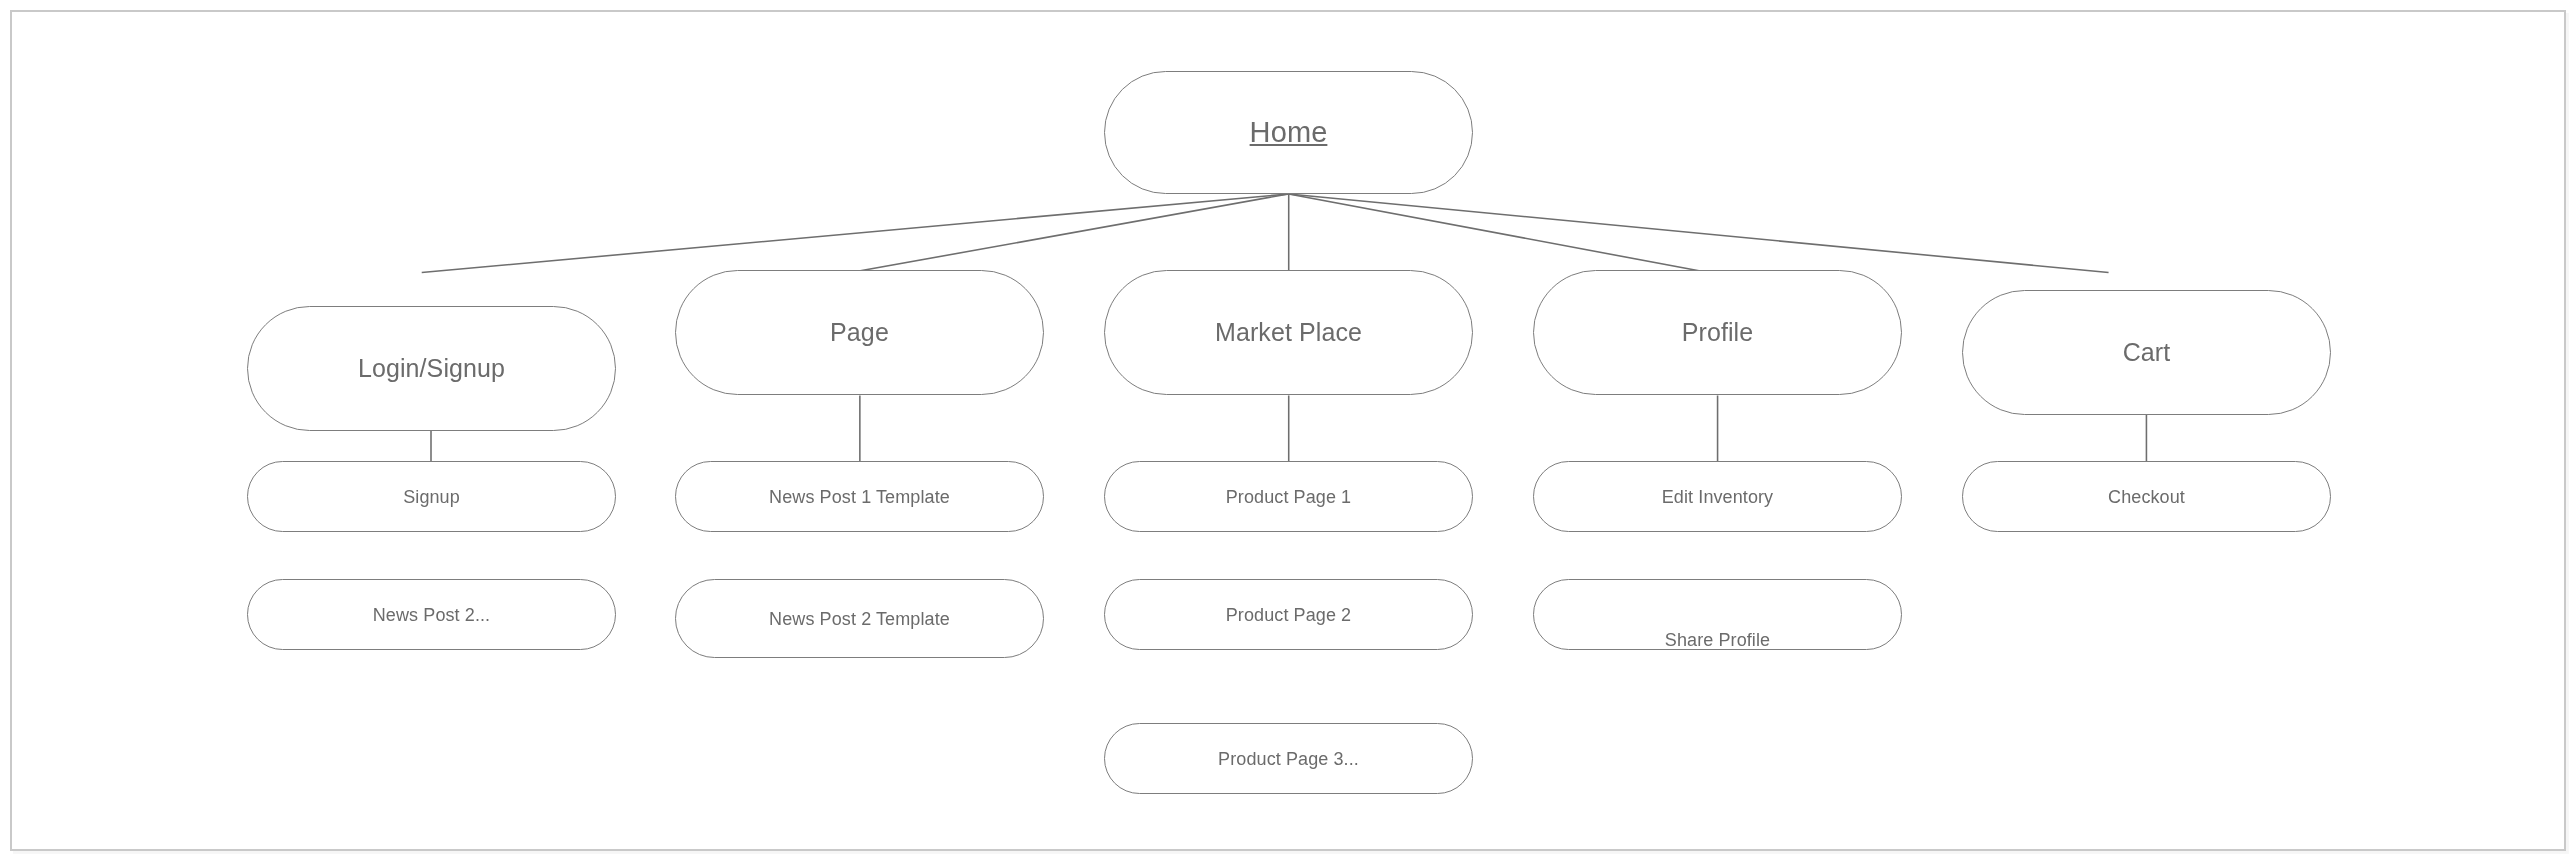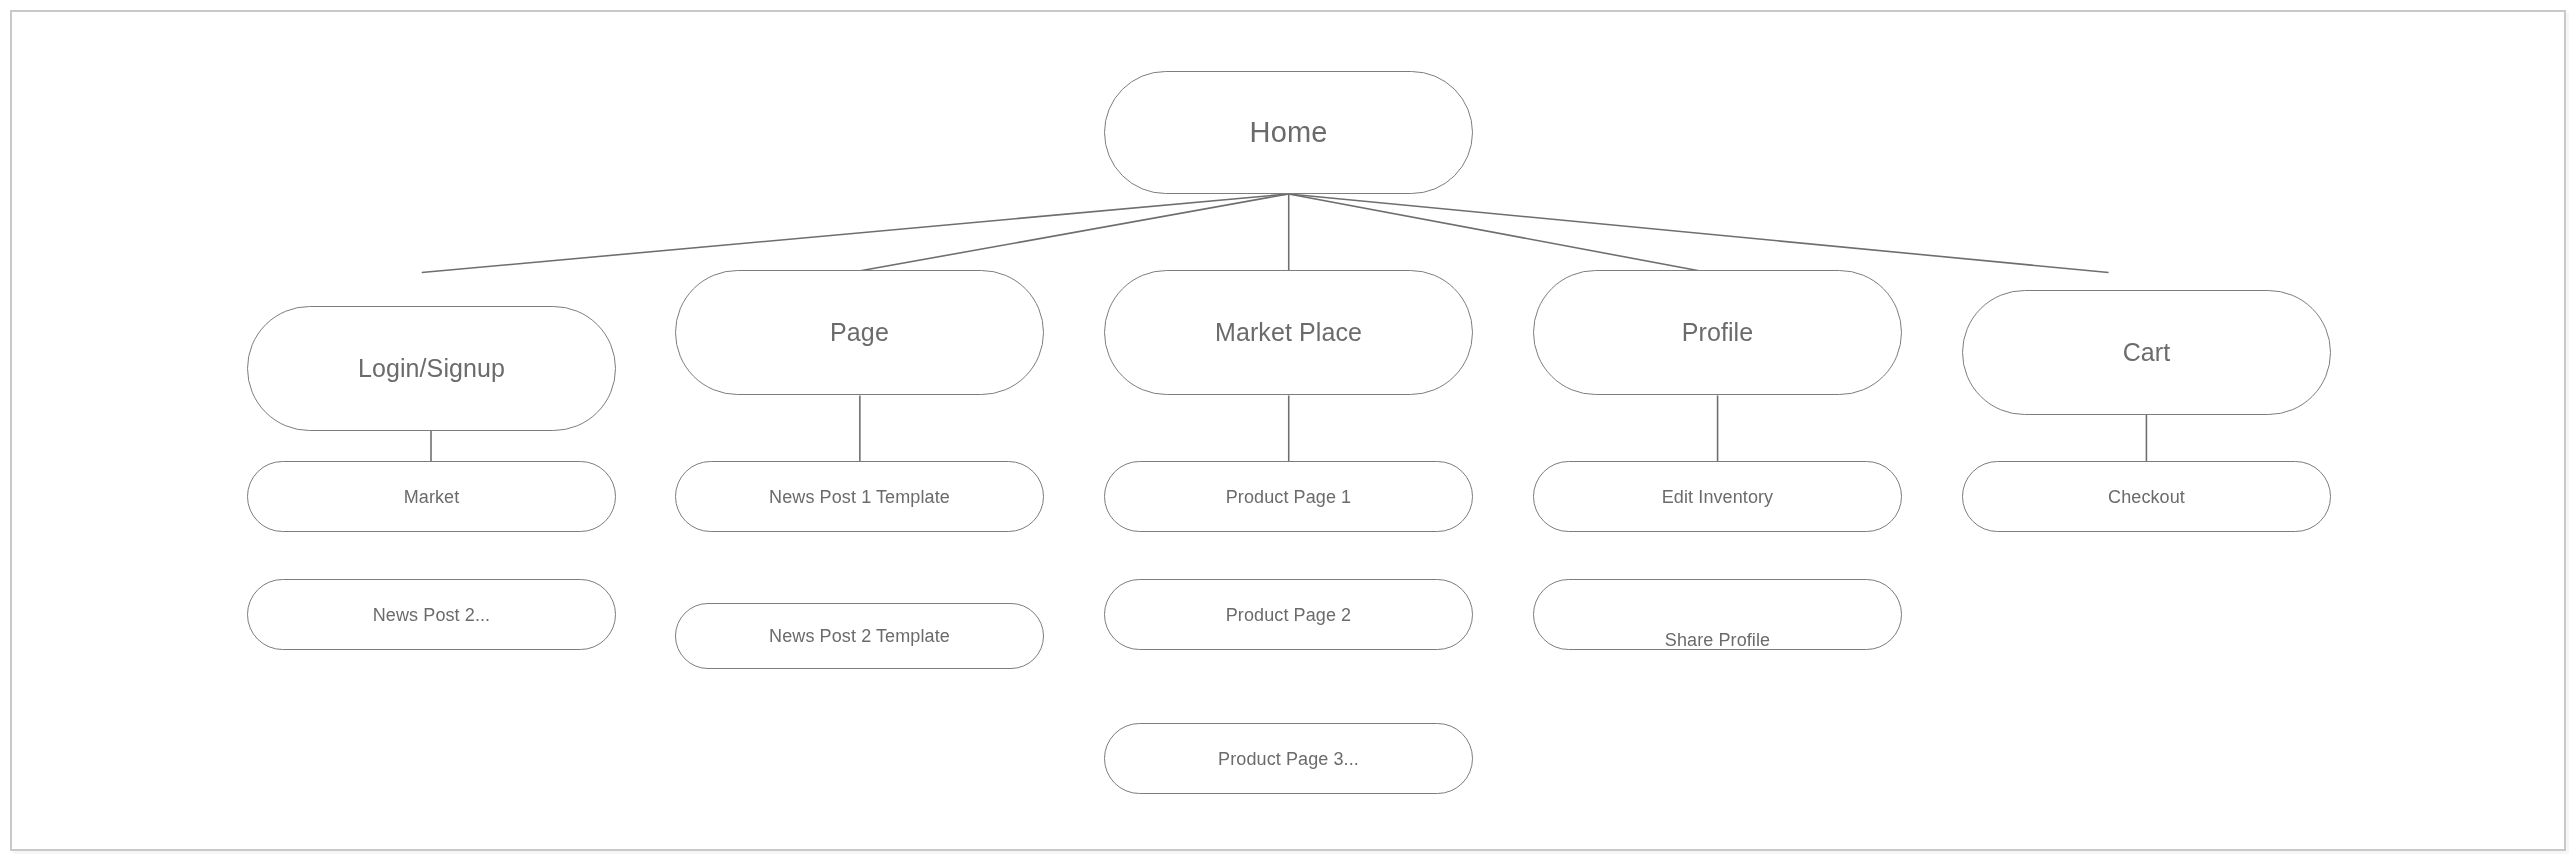--- a/index.html
+++ b/index.html
@@ -65,20 +65,21 @@
     color: #6b6b6b;
     letter-spacing: 0.1px;
     white-space: nowrap;
   }
 
   .node.level-1 {
     border-radius: 7147px;
     font-size: 29px;
     font-weight: 400;
     border-width: 1.6px;
+    text-decoration: underline;
   }
 
   .node.level-2 {
     border-radius: 7147px;
     font-size: 25px;
     font-weight: 400;
     border-width: 1.6px;
   }
 
   .node.level-3 {
@@ -125,38 +126,38 @@
         <div class="node level-2" style="left: 1104px; top: 270px; width: 369px; height: 125px;">
           <span class="node-label">Market Place</span>
         </div>
         <div class="node level-2" style="left: 1533px; top: 270px; width: 369px; height: 125px;">
           <span class="node-label">Profile</span>
         </div>
         <div class="node level-2" style="left: 1962px; top: 270px; width: 369px; height: 125px; margin-top: 20px;">
           <span class="node-label">Cart</span>
         </div>
         <div class="node level-3" style="left: 247px; top: 461px; width: 369px; height: 71px;">
-          <span class="node-label">Market</span>
+          <span class="node-label">Signup</span>
         </div>
         <div class="node level-3" style="left: 675px; top: 461px; width: 369px; height: 71px;">
           <span class="node-label">News Post 1 Template</span>
         </div>
         <div class="node level-3" style="left: 1104px; top: 461px; width: 369px; height: 71px;">
           <span class="node-label">Product Page 1</span>
         </div>
         <div class="node level-3" style="left: 1533px; top: 461px; width: 369px; height: 71px;">
           <span class="node-label">Edit Inventory</span>
         </div>
         <div class="node level-3" style="left: 1962px; top: 461px; width: 369px; height: 71px;">
           <span class="node-label">Checkout</span>
         </div>
         <div class="node level-3" style="left: 247px; top: 579px; width: 369px; height: 71px;">
           <span class="node-label">News Post 2...</span>
         </div>
-        <div class="node level-3" style="left: 675px; top: 579px; width: 369px; height: 66px; margin-top: 24px;">
+        <div class="node level-3" style="left: 675px; top: 579px; width: 369px; height: 79px;">
           <span class="node-label">News Post 2 Template</span>
         </div>
         <div class="node level-3" style="left: 1104px; top: 579px; width: 369px; height: 71px;">
           <span class="node-label">Product Page 2</span>
         </div>
         <div class="node level-3" style="left: 1533px; top: 579px; width: 369px; height: 71px; align-items: flex-end;">
           <span class="node-label">Share Profile</span>
         </div>
         <div class="node level-3" style="left: 1104px; top: 723px; width: 369px; height: 71px;">
           <span class="node-label">Product Page 3...</span>

